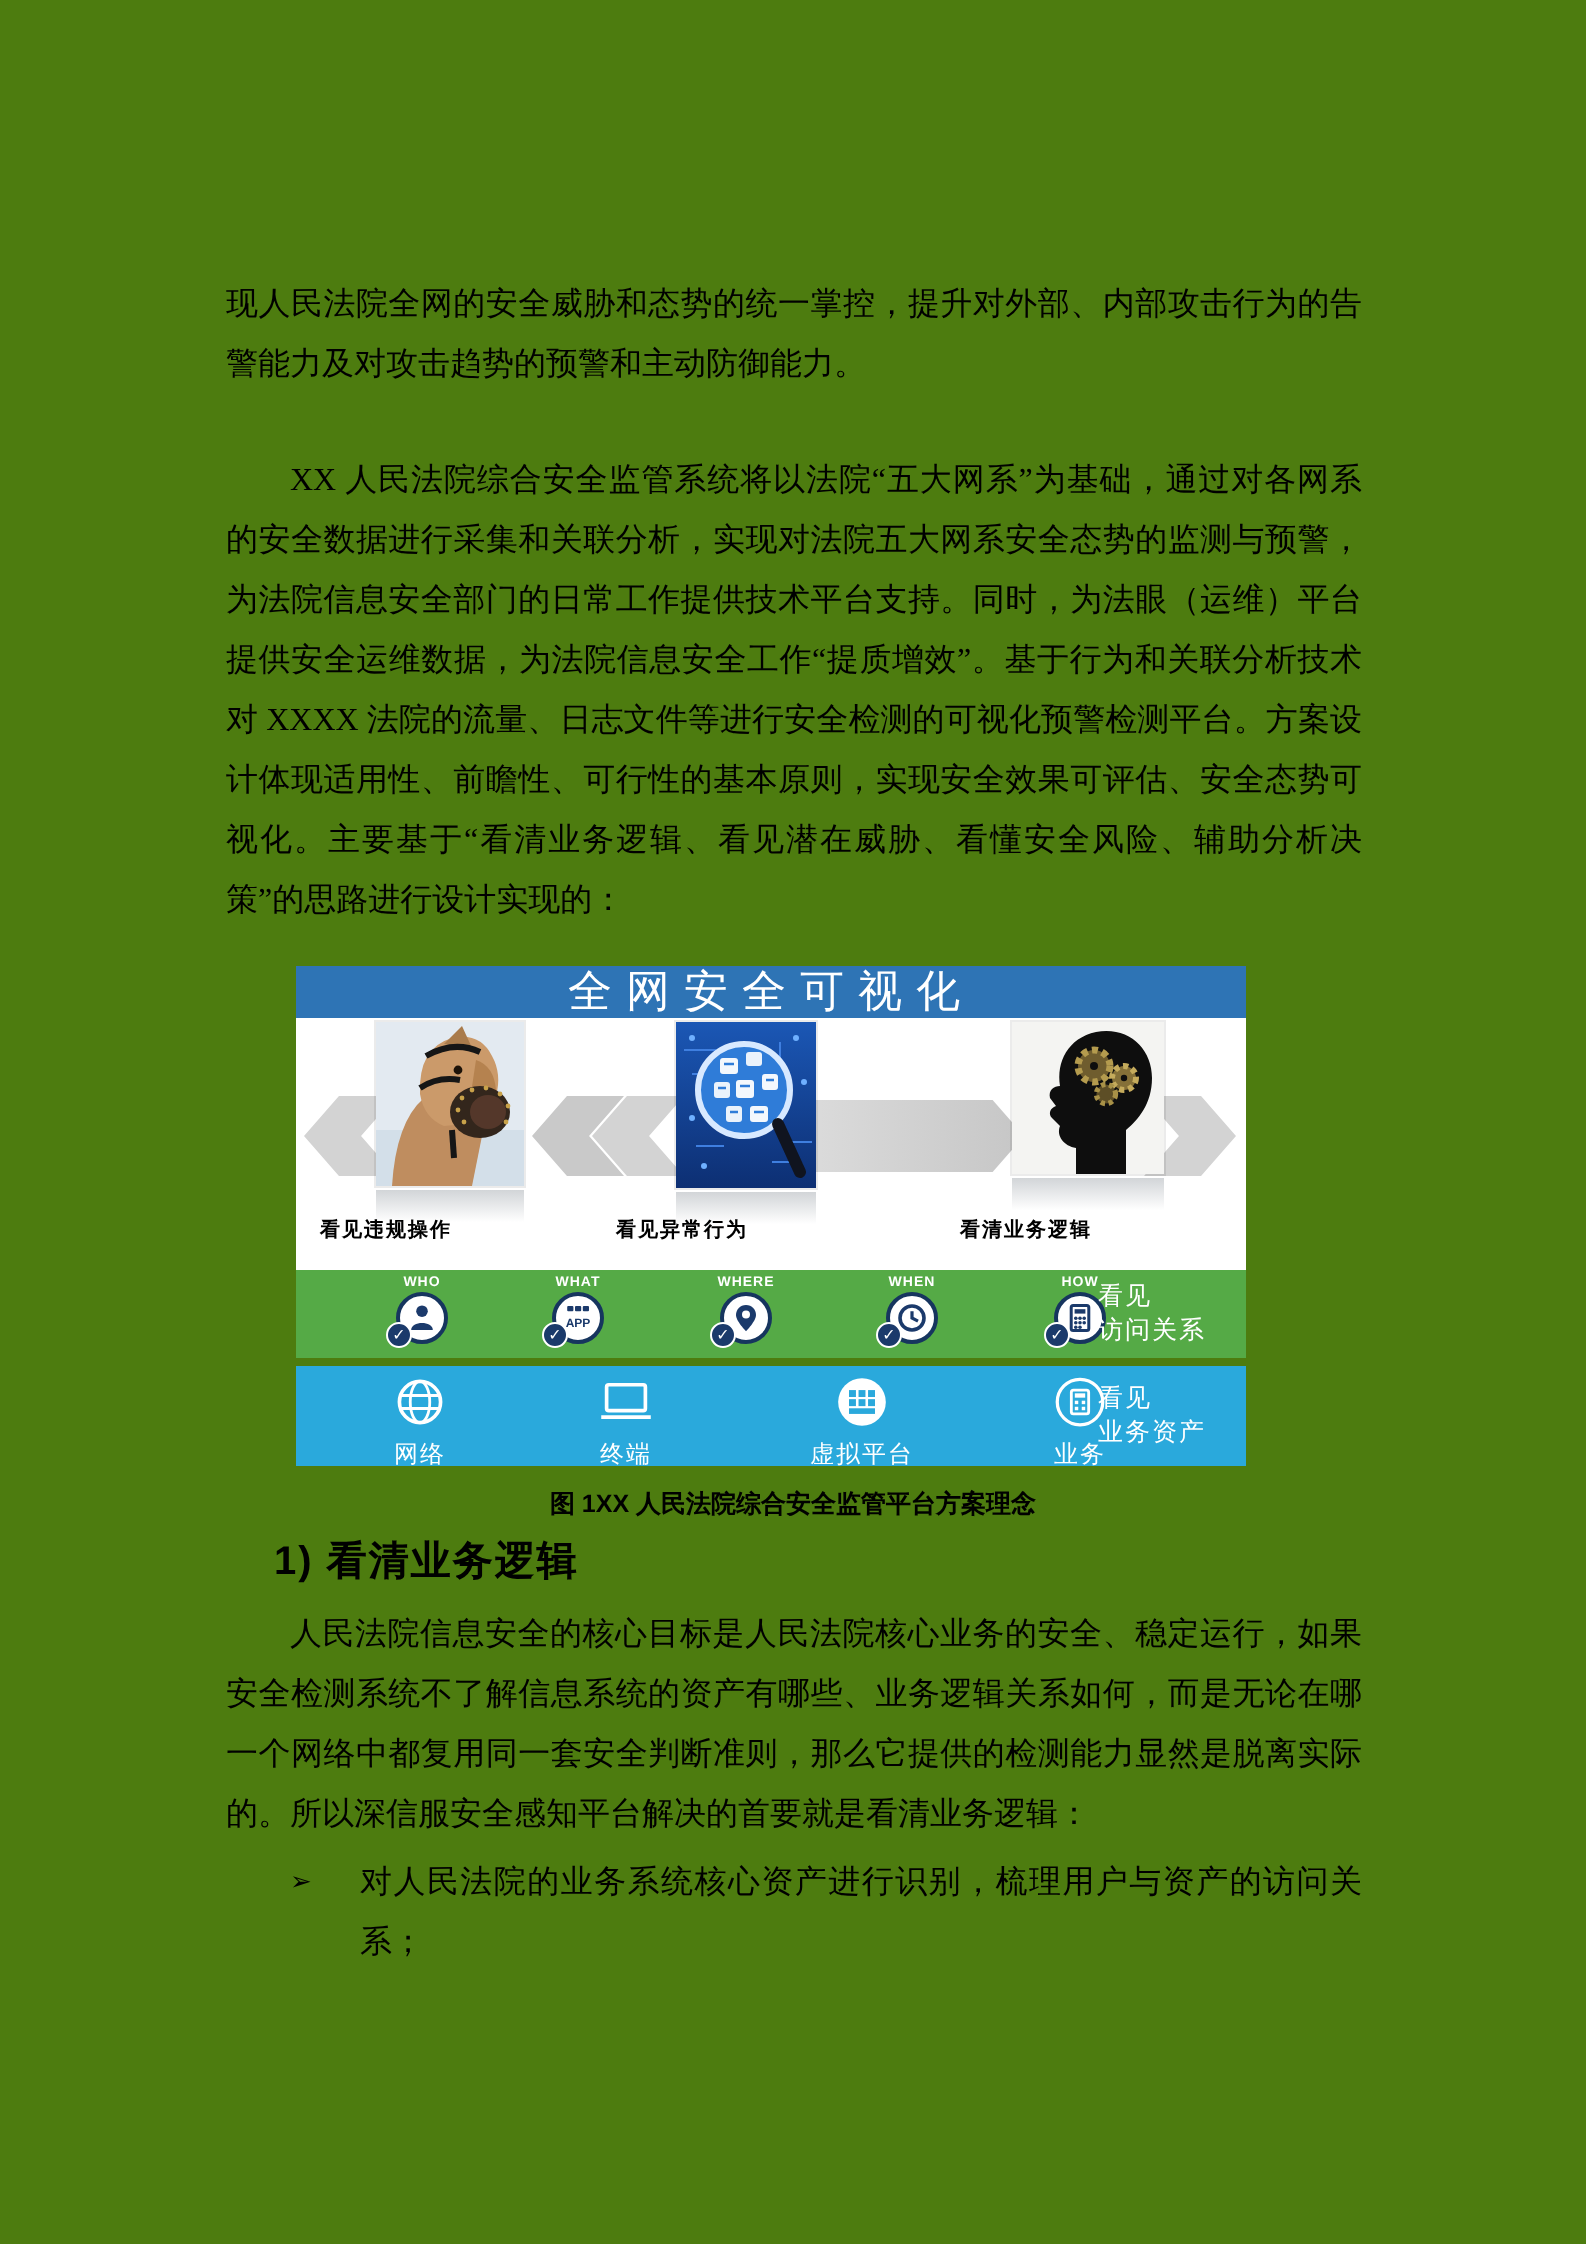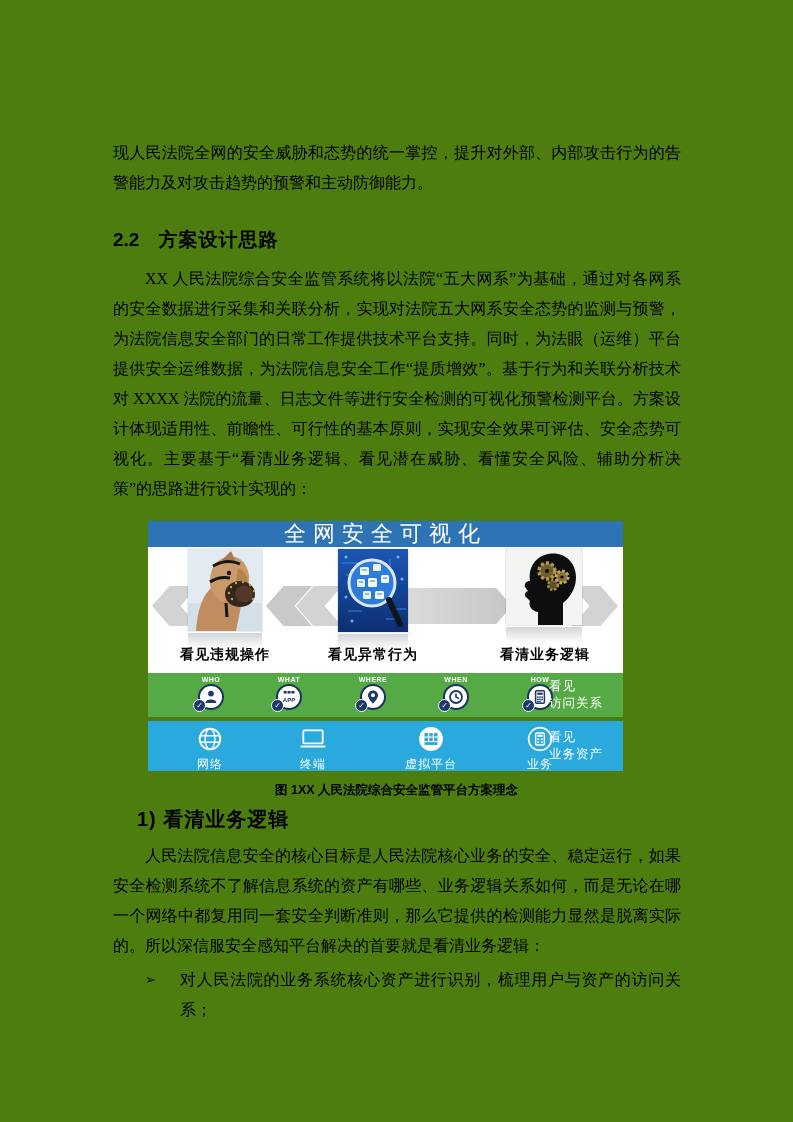--- a/index.html
+++ b/index.html
@@ -33,22 +33,22 @@
   .chev-right { clip-path:polygon(0 0, 62% 0, 100% 50%, 62% 100%, 0 100%, 38% 50%); }
   .band-solid {
     position:absolute; top:41px; height:36px; z-index:1;
     background:linear-gradient(to right,#dcdcdc,#c6c6c6);
     clip-path:polygon(0 0, 86% 0, 100% 50%, 86% 100%, 0 100%);
   }
   .photo { position:absolute; top:2px; z-index:2; box-shadow:0 0 0 1px rgba(0,0,0,0.08); }
   .refl { position:absolute; z-index:0; height:16px;
     background:linear-gradient(to bottom, rgba(105,115,125,0.30), rgba(105,115,125,0)); }
   .fig-item-label {
-    position:absolute; top:99px; z-index:2; width:130px; text-align:center;
-    font-size:14px; font-weight:600; letter-spacing:1px;
+    position:absolute; top:99px; z-index:2; width:130px; text-align:left;
+    font-size:10px; font-weight:600; letter-spacing:1px;
   }
   .fig-green { position:relative; height:44px; background:#55aa46; }
   .fig-blue  { position:relative; height:50px; background:#2aa9dc; margin-top:4px; }
   .gicon { position:absolute; top:3px; width:42px; text-align:center; }
   .gicon-label {
     font-family:"Liberation Sans","DejaVu Sans",sans-serif;
     font-size:7px; font-weight:bold; color:#fff; letter-spacing:0.5px; margin-bottom:1px;
   }
   .gicon-circle {
     position:relative; margin:0 auto; width:26px; height:26px; border-radius:50%;
@@ -83,25 +83,22 @@
   .spacer-top { height:138px; }
 </style>
 </head>
 <body>
 
 <div class="page">
   <div class="spacer-top"></div>
 
   <div class="para">现人民法院全网的安全威胁和态势的统一掌控，提升对外部、内部攻击行为的告警能力及对攻击趋势的预警和主动防御能力。</div>
 
-  <div class="h2">
-    <span class="h2-num">2.2</span><span>方案设计思路</span>
-  </div>
-
-  <div class="para indent" style="margin-top:11px;font-family:Liberation Serif, serif;">XX 人民法院综合安全监管系统将以法院“五大网系”为基础，通过对各网系的安全数据进行采集和关联分析，实现对法院五大网系安全态势的监测与预警，为法院信息安全部门的日常工作提供技术平台支持。同时，为法眼（运维）平台提供安全运维数据，为法院信息安全工作“提质增效”。基于行为和关联分析技术对 XXXX 法院的流量、日志文件等进行安全检测的可视化预警检测平台。方案设计体现适用性、前瞻性、可行性的基本原则，实现安全效果可评估、安全态势可视化。主要基于“看清业务逻辑、看见潜在威胁、看懂安全风险、辅助分析决策”的思路进行设计实现的：</div>
+
+  <div class="para indent" style="margin-top:28px;font-family:Liberation Serif, serif;">XX 人民法院综合安全监管系统将以法院“五大网系”为基础，通过对各网系的安全数据进行采集和关联分析，实现对法院五大网系安全态势的监测与预警，为法院信息安全部门的日常工作提供技术平台支持。同时，为法眼（运维）平台提供安全运维数据，为法院信息安全工作“提质增效”。基于行为和关联分析技术对 XXXX 法院的流量、日志文件等进行安全检测的可视化预警检测平台。方案设计体现适用性、前瞻性、可行性的基本原则，实现安全效果可评估、安全态势可视化。主要基于“看清业务逻辑、看见潜在威胁、看懂安全风险、辅助分析决策”的思路进行设计实现的：</div>
 
   <div class="figure">
     <div class="fig-banner">全网安全可视化</div>
 
     <div class="fig-photos">
 
       <div class="chev chev-left" style="left:4px;"></div>
       <div class="chev chev-left c2" style="left:118px;"></div>
       <div class="chev chev-left" style="left:148px;"></div>
       <div class="band-solid" style="left:252px; width:112px;"></div>

